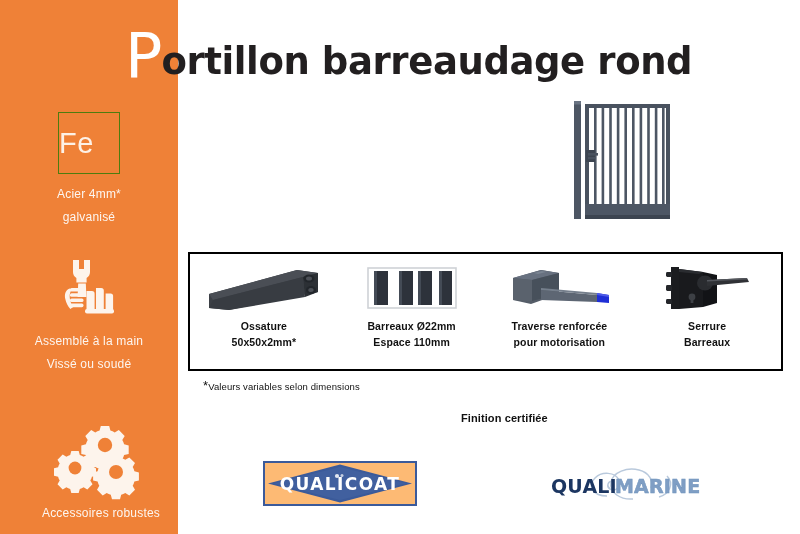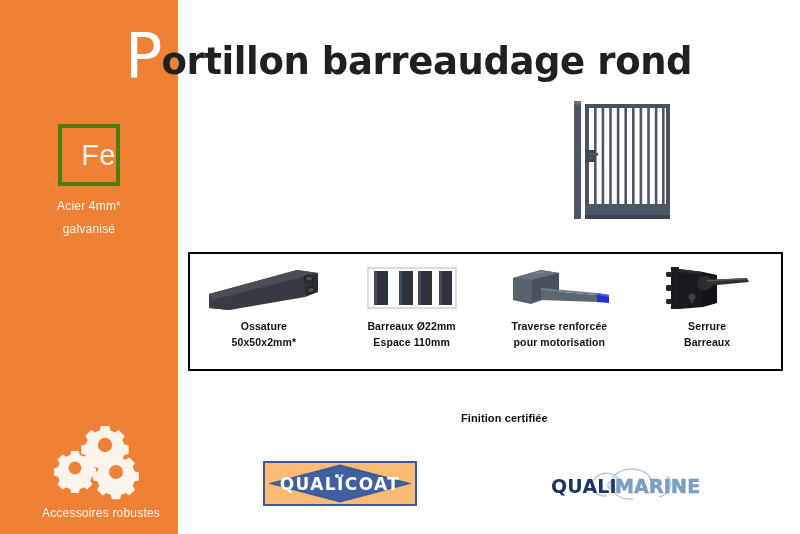--- a/index.html
+++ b/index.html
@@ -7,22 +7,22 @@
   body{width:800px;height:534px;overflow:hidden;
        font-family:"Liberation Sans","DejaVu Sans",sans-serif;}
   .page{position:relative;width:800px;height:534px;background:#ffffff;}
 
   
   .band{position:absolute;left:0;top:0;width:178px;height:534px;
         background:#ef8137;}
   .feat{position:absolute;left:0;width:178px;text-align:center;color:#ffffff;}
   .feat-label{font-size:12px;letter-spacing:.2px;line-height:1.95;
               color:#fdf6f0;font-weight:400;}
-  .fe-box{width:62px;height:62px;border:4px solid #4d7c0f;margin:16px auto 9px;
-          box-sizing:border-box;display:flex;align-items:center;justify-content:flex-end;}
+  .fe-box{width:62px;height:62px;border:1px solid #4d7c0f;margin:4px auto 9px;
+          box-sizing:border-box;display:flex;align-items:center;justify-content:flex-start;}
   .fe-txt{font-size:29px;color:#fdf1e6;line-height:1;letter-spacing:.5px;}
   .icon-wrap{height:66px;display:flex;align-items:flex-end;justify-content:center;
              margin-bottom:8px;}
 
   
   .title-row{position:absolute;left:125px;top:22px;height:62px;
              display:flex;align-items:baseline;white-space:nowrap;}
   .title-cap{font-family:"DejaVu Sans",sans-serif;font-size:62px;line-height:1;
              color:#ffffff;font-weight:400;position:relative;top:3px;}
   .title-rest{font-family:"DejaVu Sans",sans-serif;font-size:37px;line-height:1;
@@ -66,20 +66,46 @@
   <div class="band"></div>
 
   <div class="feat" style="top:108px;">
     <div class="fe-box">
       <span class="fe-txt">Fe</span>
     </div>
     <div class="feat-label">Acier 4mm*</div>
     <div class="feat-label">galvanisé</div>
   </div>
 
+  <div class="feat" style="top:256px;">
+    <div class="icon-wrap">
+      <svg width="66" height="62" viewBox="0 0 66 62" aria-hidden="true">
+        <g fill="#fdf4ec">
+
+          <path d="M17 0 h6 v9 h5 V0 h6 v12 a7 7 0 0 1 -3.4 6 l0 4.5 h-10.2 L20.4 18 A7 7 0 0 1 17 12 Z"></path>
+
+          <path d="M22.2 23.5 h7.6 l0.6 13.5 h-8.8 Z"></path>
+
+          <rect x="14" y="28" width="13.5" height="3.6" rx="1.6"></rect>
+          <rect x="14" y="33.2" width="13.5" height="3.6" rx="1.6"></rect>
+          <rect x="14" y="38.4" width="13.5" height="3.6" rx="1.6"></rect>
+          <rect x="14" y="43.6" width="13.5" height="3.6" rx="1.6"></rect>
+
+          <path d="M13.5 28.5 c-4.2 1.6 -5.2 6.2 -4.2 10.5 c0.8 3.4 2.4 7.4 5 9.9 l3 -2 c-2.2 -2.6 -3.4 -6.4 -3.6 -9.6 c-0.2 -3 0.4 -6.2 2.4 -7.6 Z"></path>
+
+          <path d="M30.5 31 h5.4 a2.7 2.7 0 0 1 2.7 2.7 V50 h-8.1 Z"></path>
+          <path d="M40 28 h5.2 a2.6 2.6 0 0 1 2.6 2.6 V50 H40 Z"></path>
+          <path d="M49.6 33.5 h5 a2.5 2.5 0 0 1 2.5 2.5 V50 h-7.5 Z"></path>
+          <rect x="29" y="49" width="29" height="4.5" rx="2"></rect>
+        </g>
+      </svg>
+    </div>
+    <div class="feat-label">Assemblé à la main</div>
+    <div class="feat-label">Vissé ou soudé</div>
+  </div>
 
   <div class="feat" style="top:424px;margin-left:12px;">
     <div class="icon-wrap" style="height:70px;align-items:center;">
       <svg width="104" height="66" viewBox="0 0 104 66" aria-hidden="true">
         <g fill="#fdf4ec">
 
           <g transform="translate(56,19)">
             <path d="M-4.2,-19 h8.4 l1.2,4.6 a15,15 0 0 1 4.3,1.8 l4.1,-2.4 l5.9,5.9 l-2.4,4.1 a15,15 0 0 1 1.8,4.3 l4.6,1.2 v8.4 l-4.6,1.2 a15,15 0 0 1 -1.8,4.3 l2.4,4.1 l-5.9,5.9 l-4.1,-2.4 a15,15 0 0 1 -4.3,1.8 l-1.2,4.6 h-8.4 l-1.2,-4.6 a15,15 0 0 1 -4.3,-1.8 l-4.1,2.4 l-5.9,-5.9 l2.4,-4.1 a15,15 0 0 1 -1.8,-4.3 l-4.6,-1.2 v-8.4 l4.6,-1.2 a15,15 0 0 1 1.8,-4.3 l-2.4,-4.1 l5.9,-5.9 l4.1,2.4 a15,15 0 0 1 4.3,-1.8 Z"></path>
             <circle cx="0" cy="0" r="7.2" fill="#ef8137"></circle>
           </g>
@@ -222,20 +248,23 @@
             <rect x="35.6" y="34" width="2.8" height="6" fill="#3d4045"></rect>
           </svg>
         </div>
         <div class="cell-cap">Serrure</div>
         <div class="cell-cap2">Barreaux</div>
       </div>
 
     </div>
   </div>
 
+  <div class="footnote">
+    <span class="star">*</span><span>Valeurs variables selon dimensions</span>
+  </div>
 
   <div class="cert">Finition certifiée</div>
 
   <div class="qualicoat-box">
     <svg width="150" height="41" viewBox="0 0 150 41" aria-hidden="true">
       <polygon points="75,1.5 147,20.5 75,39.5 3,20.5" fill="#3b5a9a"></polygon>
       <polygon points="75,4 141,20.5 75,37 9,20.5" fill="#41609f"></polygon>
       <text x="75" y="27" text-anchor="middle" font-family="'DejaVu Sans',sans-serif" font-size="17" font-weight="700" fill="#ffffff" letter-spacing="1.4">QUALICOAT</text>
       <circle cx="72" cy="13" r="2.1" fill="#ffffff" opacity="0.85"></circle>
       <circle cx="77" cy="12.4" r="1.5" fill="#ffffff" opacity="0.7"></circle>

